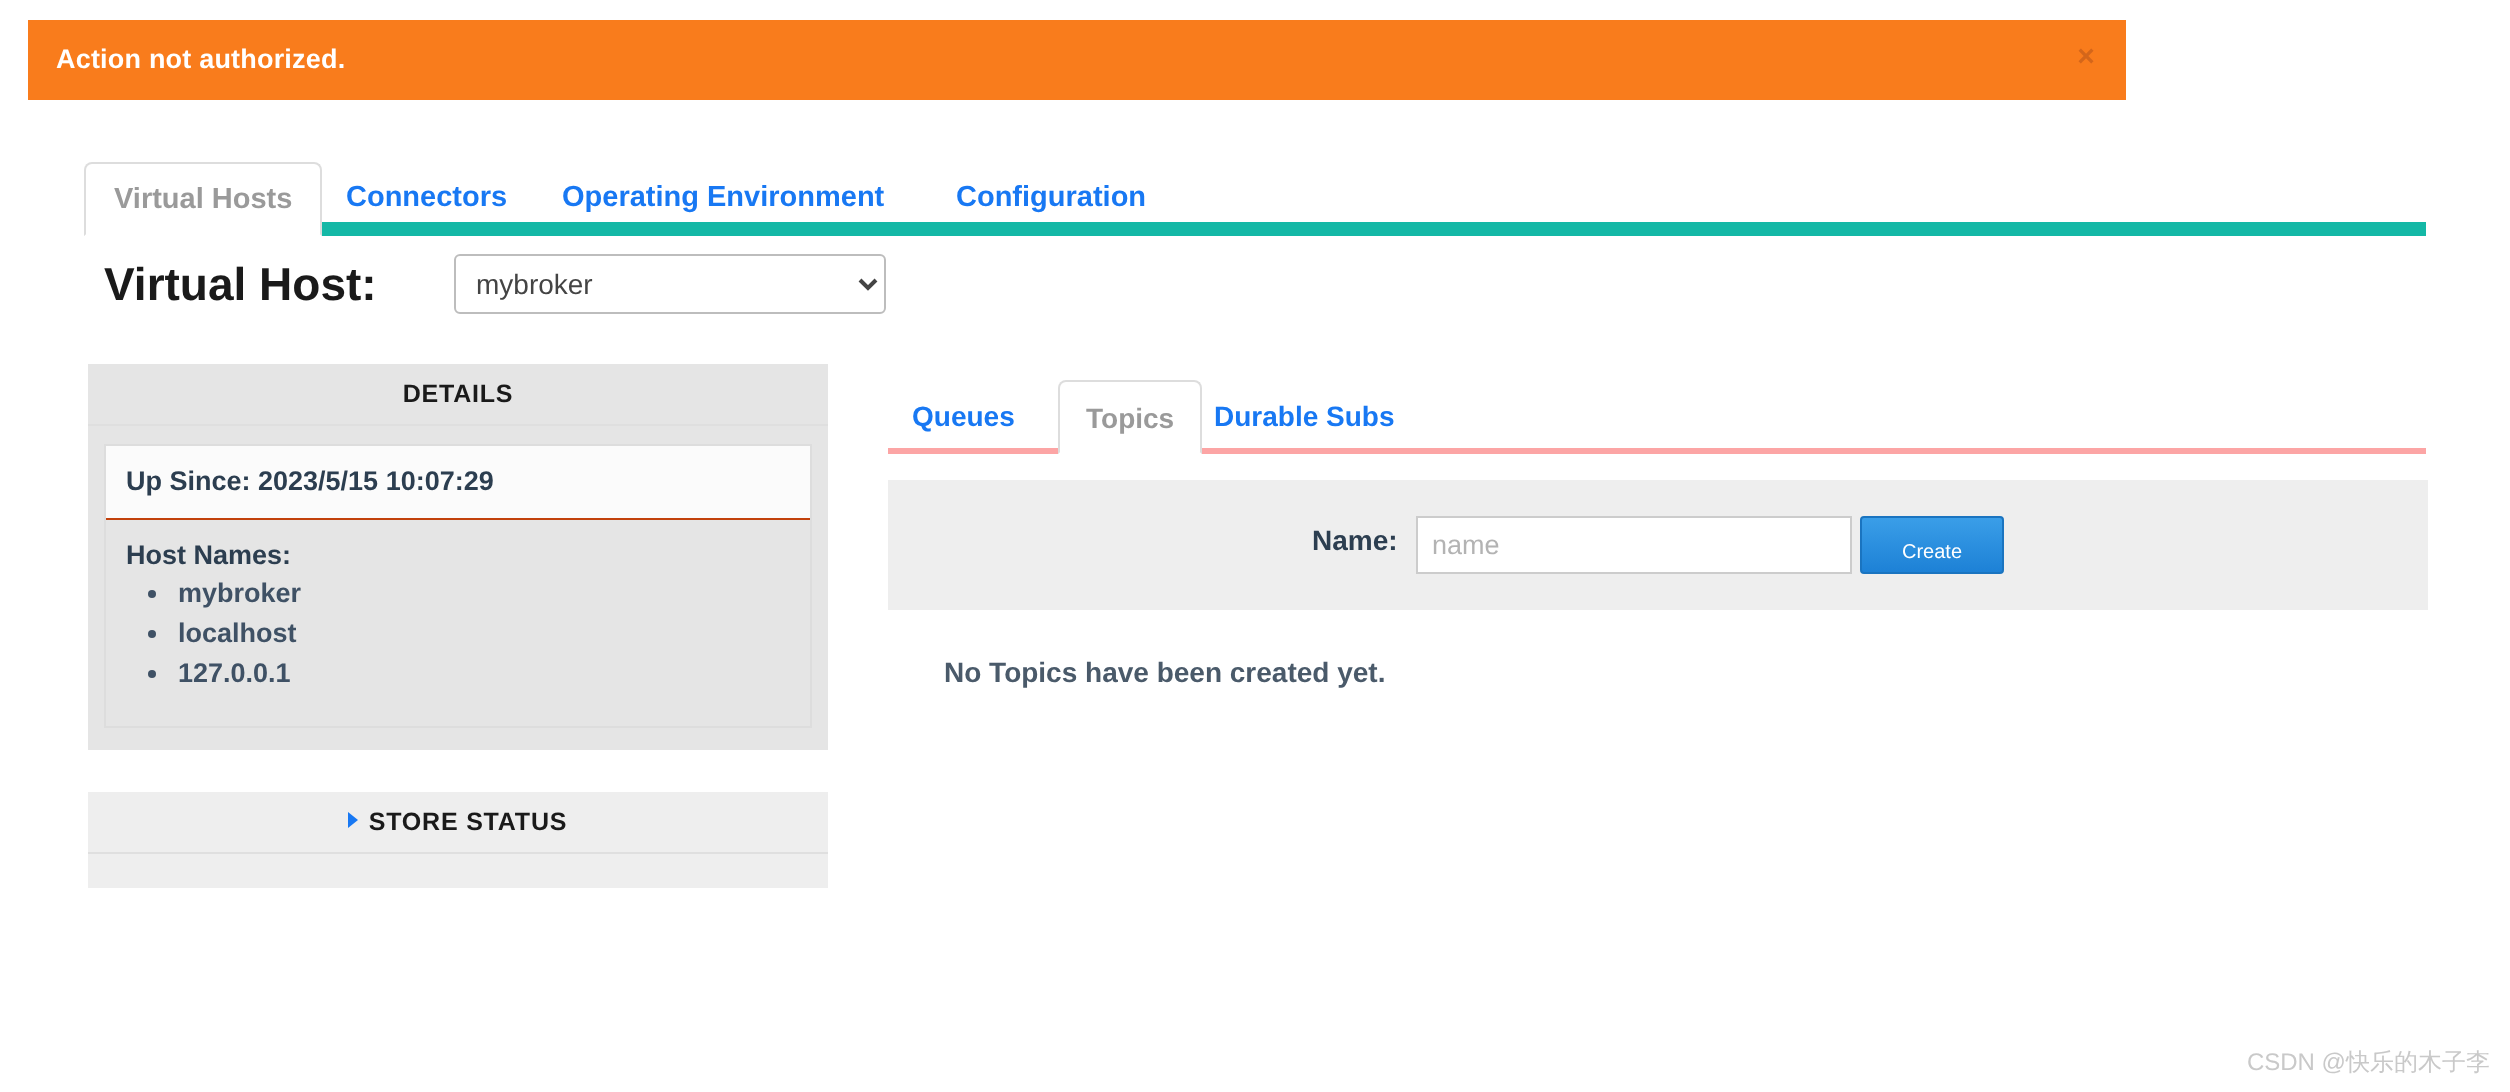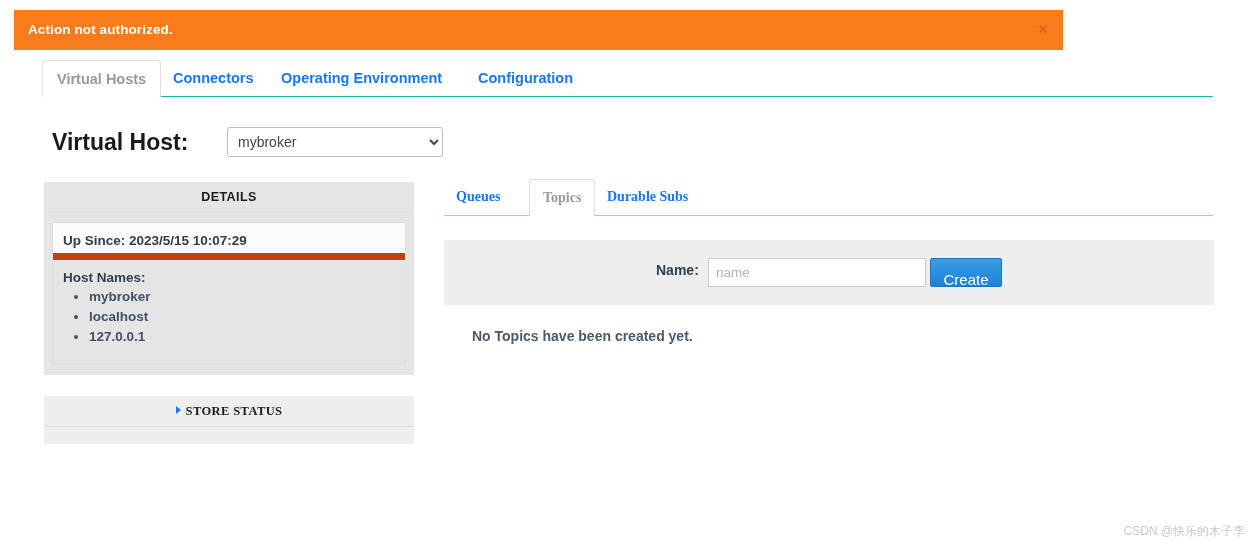--- a/index.html
+++ b/index.html
@@ -49,24 +49,24 @@
     font-weight: bold;
     color: #d4661a;
     cursor: pointer;
     user-select: none;
   }
 
   
   .primary-tabs {
     position: absolute;
     left: 42px;
-    top: 60px;
+    top: 81px;
     width: 1171px;
     height: 37px;
-    border-bottom: 1px solid #14b8a6;
+    border-bottom: 7px solid #14b8a6;
     box-sizing: border-box;
   }
   .primary-tabs .tab {
     position: absolute;
     top: 0;
     height: 36px;
     line-height: 36px;
     font-size: 14.5px;
     font-weight: bold;
     color: #1878f3;
@@ -153,21 +153,21 @@
     box-sizing: border-box;
   }
   .details-upsince {
     position: absolute;
     left: 0;
     top: 0;
     width: 100%;
     height: 37px;
     line-height: 36px;
     background: #fbfbfb;
-    border-bottom: 7px solid #c2410c;
+    border-bottom: 1px solid #c2410c;
     box-sizing: border-box;
     padding-left: 10px;
     font-size: 13.5px;
     font-weight: bold;
     color: #2c3e50;
     white-space: nowrap;
   }
   .details-hosts {
     position: absolute;
     left: 0;
@@ -212,43 +212,41 @@
     width: 100%;
     height: 31px;
     line-height: 30px;
     text-align: center;
     font-size: 12.5px;
     font-weight: bold;
     color: #1a1a1a;
     letter-spacing: .4px;
     border-bottom: 1px solid #dfdfdf;
     box-sizing: border-box;
-    font-family: Liberation Serif, serif;
   }
   .caret-right {
     display: inline-block;
     width: 0;
     height: 0;
     border-left: 5px solid #1878f3;
     border-top: 4px solid transparent;
     border-bottom: 4px solid transparent;
     margin-right: 5px;
     vertical-align: 1px;
   }
 
   
   .sub-tabs {
     position: absolute;
     left: 444px;
-    top: 179px;
+    top: 190px;
     width: 769px;
     height: 37px;
-    border-bottom: 1px solid #fca5a5;
-    box-sizing: border-box;
-    font-family: Liberation Serif, serif;
+    border-bottom: 3px solid #fca5a5;
+    box-sizing: border-box;
   }
   .sub-tabs .tab {
     position: absolute;
     top: 0;
     height: 36px;
     line-height: 36px;
     font-size: 14px;
     font-weight: bold;
     color: #1878f3;
     cursor: pointer;
@@ -304,21 +302,21 @@
     position: absolute;
     left: 486px;
     top: 18px;
     width: 72px;
     height: 29px;
     background: linear-gradient(#3a9ee8, #1d81d6);
     border: 1px solid #1a74c0;
     border-radius: 2px;
     color: #ffffff;
     font-family: "Liberation Sans", sans-serif;
-    font-size: 15px;
+    font-size: 10px;
     cursor: pointer;
     padding: 12px;
   }
 
   .empty-message {
     position: absolute;
     left: 472px;
     top: 328px;
     font-size: 14px;
     font-weight: bold;

